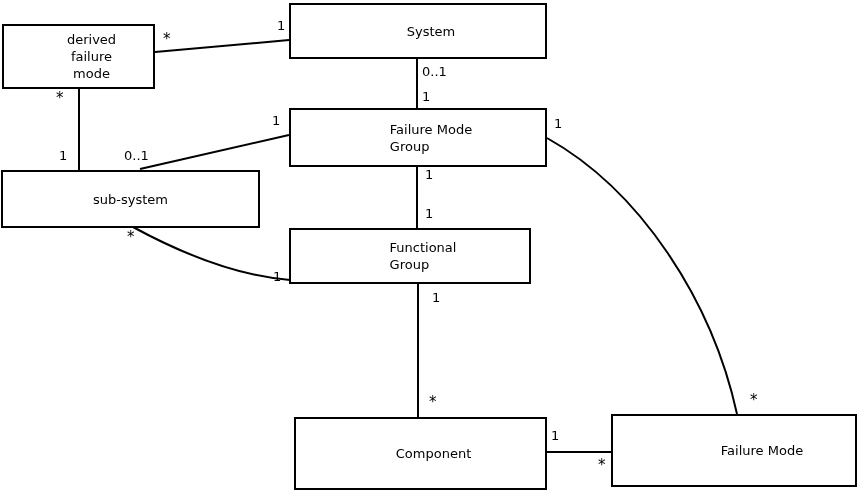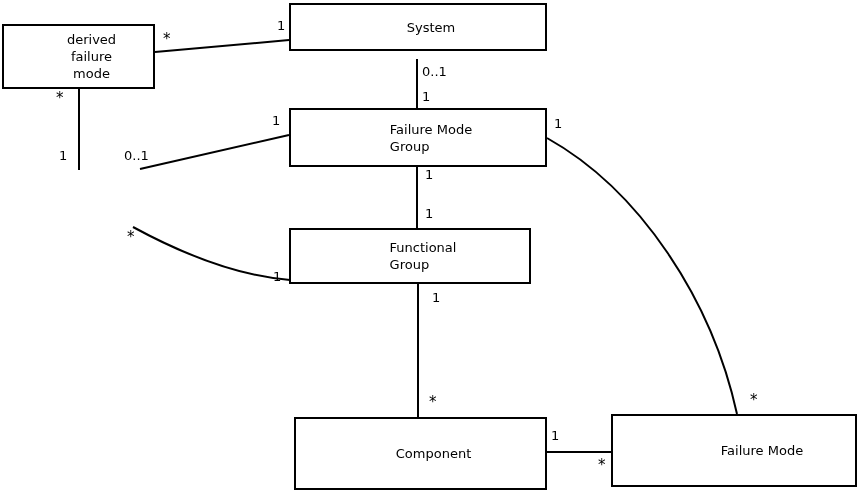--- a/index.html
+++ b/index.html
@@ -81,29 +81,32 @@
       <path d="M 547 138 C 640 190, 712 300, 737 414"></path>
     </g>
   </svg>
 
   <div class="node" style="left:2px; top:24px; width:153px; height:65px;">
     <span class="node-label">derived
 failure
 mode</span>
   </div>
 
-  <div class="node" style="left:289px; top:3px; width:258px; height:48px;">
+  <div class="node" style="left:289px; top:3px; width:258px; height:56px;">
     <span class="node-label">System</span>
   </div>
 
   <div class="node" style="left:289px; top:108px; width:258px; height:59px;">
     <span class="node-label" style="text-align:left;">Failure Mode
 Group</span>
   </div>
 
+  <div class="node" style="left:1px; top:170px; width:259px; height:58px;">
+    <span class="node-label" style="padding-left:0;">sub-system</span>
+  </div>
 
   <div class="node" style="left:289px; top:228px; width:242px; height:56px;">
     <span class="node-label" style="text-align:left;">Functional
 Group</span>
   </div>
 
   <div class="node" style="left:294px; top:417px; width:253px; height:73px;">
     <span class="node-label">Component</span>
   </div>
 

